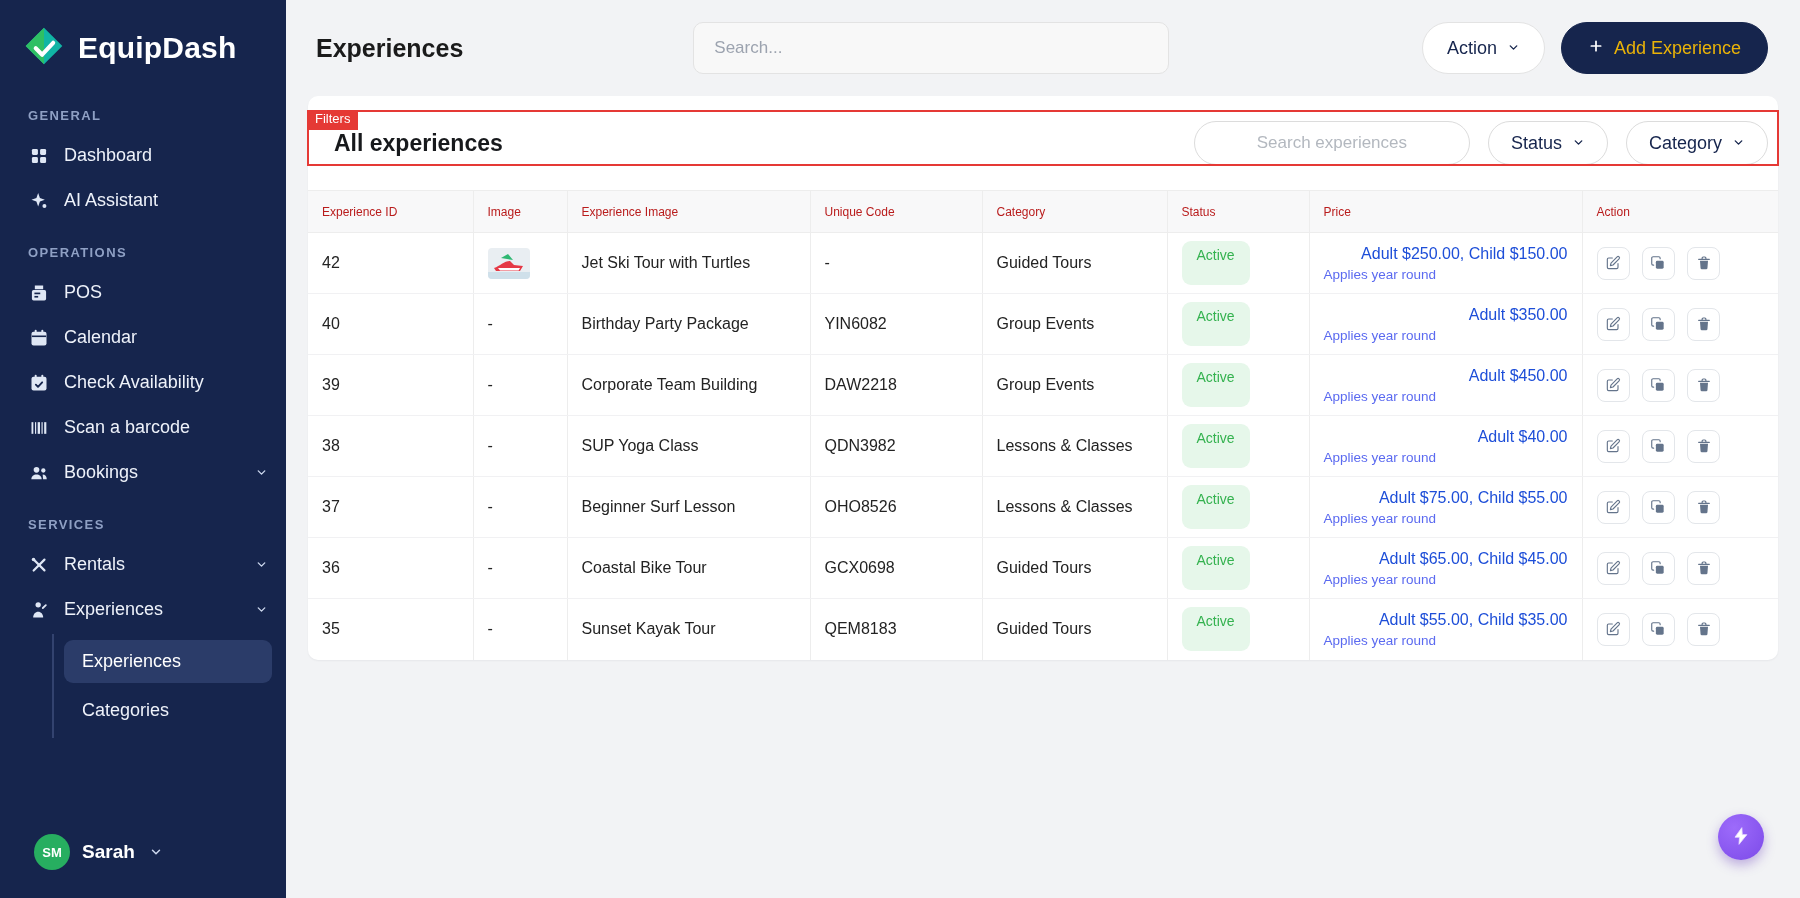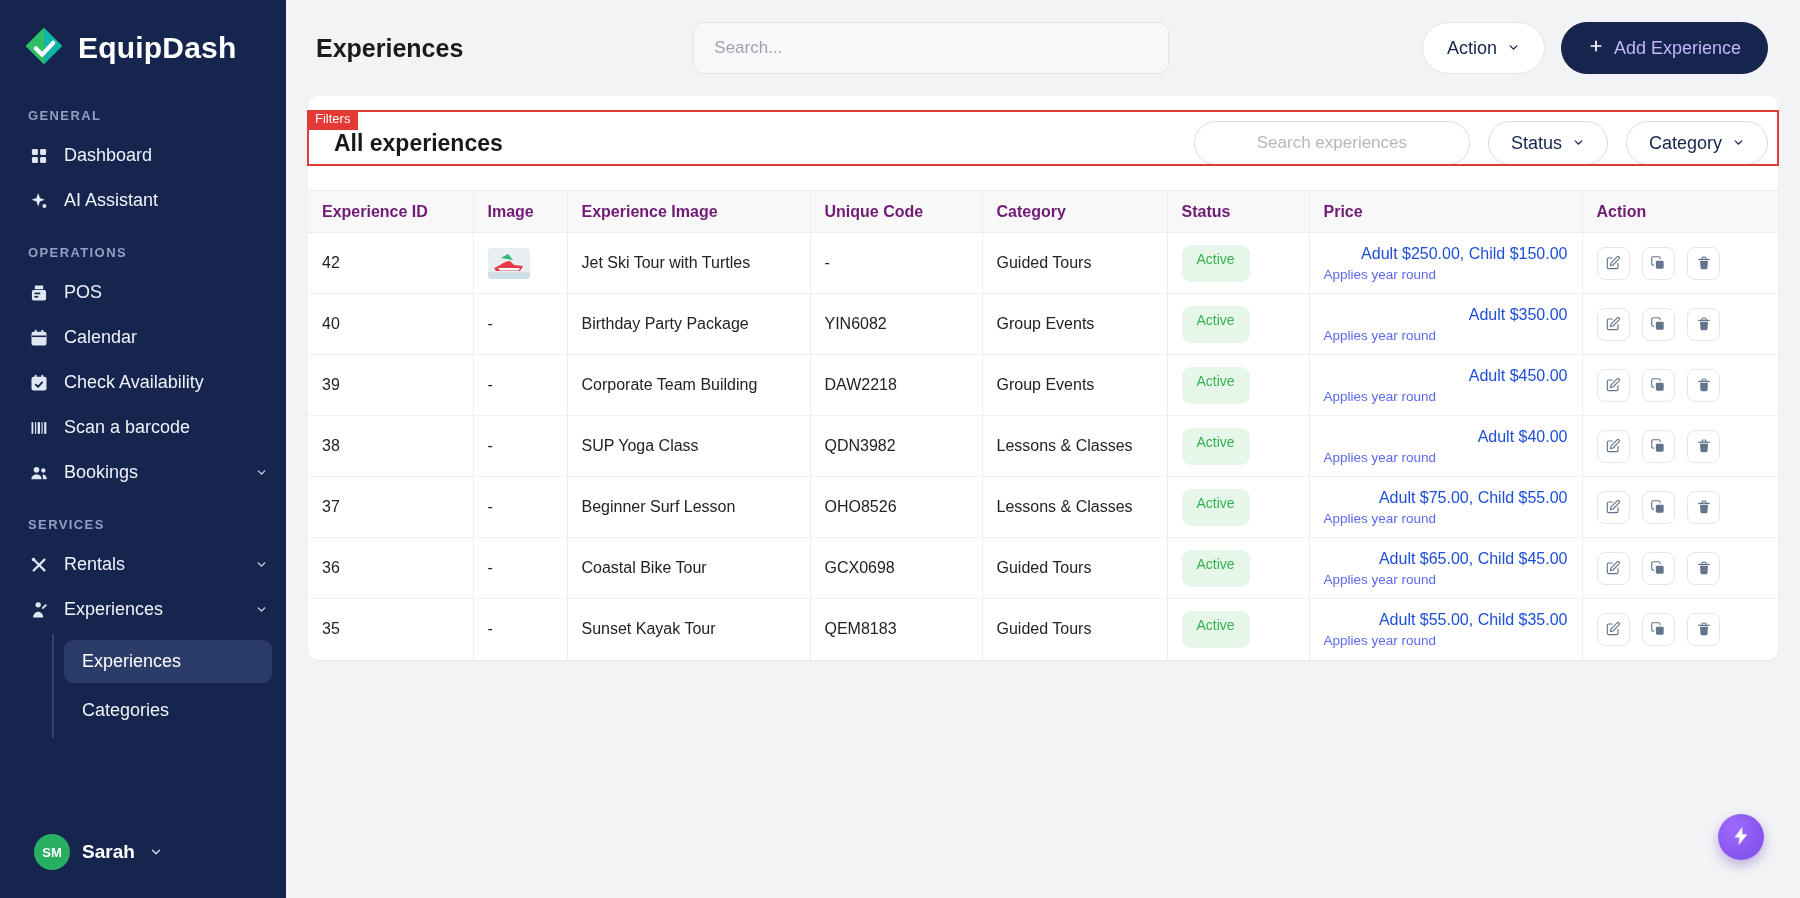--- a/index.html
+++ b/index.html
@@ -38,43 +38,43 @@
 
   
   .main{flex:1;position:relative;display:flex;flex-direction:column;min-width:0;}
   .page-header{height:96px;display:flex;align-items:center;padding:0 32px 0 30px;flex-shrink:0;}
   .page-title{font-size:25px;font-weight:700;color:#1b1b1b;white-space:nowrap;}
   .global-search{margin-left:230px;width:476px;height:52px;background:#f8f8f8;border:1px solid #e3e3e3;border-radius:10px;padding:8px 20px;font-size:17px;color:#333;font-family:inherit;outline:none;}
   .global-search::placeholder{color:#9ca3af;}
   .header-actions{margin-left:auto;display:flex;align-items:center;gap:16px;}
   .btn{display:inline-flex;align-items:center;gap:10px;height:52px;border-radius:26px;font-family:inherit;font-size:18px;cursor:pointer;}
   .btn-outline{background:#fff;border:1px solid #e3e3e3;color:var(--accent-navy);padding:0 24px;font-weight:500;}
-  .btn-primary{background:var(--accent-navy);border:1px solid var(--accent-navy);color:#c4b5fd;padding:0 26px;font-weight:500;}
+  .btn-primary{background:var(--accent-navy);border:1px solid var(--accent-navy);color:#eab308;padding:0 26px;font-weight:500;}
 
   .content-card{margin:0 22px;background:#fff;border-radius:10px;box-shadow:0 1px 2px rgba(16,24,40,.05);position:relative;}
 
   
   .filters-row{height:94px;display:flex;align-items:center;padding:0 10px 0 26px;gap:18px;position:relative;}
   .filters-title{font-size:23px;font-weight:700;color:#17191c;}
   .filters-controls{margin-left:auto;display:flex;align-items:flex-start;gap:18px;}
   .filter-search{width:276px;height:44px;border:1px solid #dcdcdc;border-radius:22px;background:#fff;font-size:17px;font-family:inherit;text-align:center;color:#333;outline:none;}
   .filter-search::placeholder{color:#b3b8bf;}
   .pill-btn{display:inline-flex;align-items:center;gap:10px;height:44px;padding:0 22px;border:1px solid #dcdcdc;border-radius:22px;background:#fff;color:var(--accent-navy);font-size:18px;font-weight:500;font-family:inherit;cursor:pointer;}
 
   
   .annotation-box{position:absolute;left:-1px;right:-1px;top:14px;height:56px;border:2px solid var(--annotation-red);z-index:6;pointer-events:none;}
   .annotation-label{position:absolute;top:-2px;left:-2px;background:var(--annotation-red);color:#fff;font-size:13px;line-height:1.15;padding:2px 8px 3px;}
 
   
   table{width:100%;border-collapse:collapse;table-layout:fixed;}
-  thead th{height:42px;background:#f8f8f9;font-size:16px;font-weight:700;color:#701a75;text-align:left;padding:0 14px;border-top:1px solid var(--border-light);border-bottom:1px solid var(--border-light);}
+  thead th{height:42px;background:#f8f8f9;font-size:12px;font-weight:400;color:#b91c1c;text-align:left;padding:0 14px;border-top:1px solid var(--border-light);border-bottom:1px solid var(--border-light);}
   th:not(:first-child),td:not(:first-child){border-left:1px solid var(--border-light);}
   tbody td{height:61px;padding:8px 14px;font-size:16px;color:#232323;border-bottom:1px solid #f1f1f3;vertical-align:middle;}
   tbody tr:last-child td{border-bottom:none;}
-  .badge{display:inline-block;background:var(--badge-bg);color:var(--badge-text);padding:6px 15px 15px;border-radius:9px;font-size:14px;}
+  .badge{display:inline-block;background:var(--badge-bg);color:var(--badge-text);padding:6px 15px 22px;border-radius:9px;font-size:14px;}
   .price-main{font-size:16px;color:#1d4ed8;text-align:right;}
   .price-note{font-size:13.5px;color:var(--price-note);margin-top:4px;}
   .thumb{display:inline-block;width:42px;height:31px;border-radius:4px;overflow:hidden;vertical-align:middle;}
   .thumb svg{display:block;}
   .icon-btn{width:33px;height:33px;border:1px solid #e3e6ea;border-radius:8px;background:#fff;display:inline-flex;align-items:center;justify-content:center;color:#64748b;cursor:pointer;margin-right:8px;}
   .icon-btn:last-child{margin-right:0;}
 
   
   .assistant-fab{position:absolute;right:36px;bottom:38px;width:46px;height:46px;border-radius:50%;background:radial-gradient(circle at 35% 30%,#9d6bfb,#7c4ae8);border:none;box-shadow:0 5px 12px rgba(90,40,180,.35);display:flex;align-items:center;justify-content:center;cursor:pointer;z-index:10;}
 </style>

